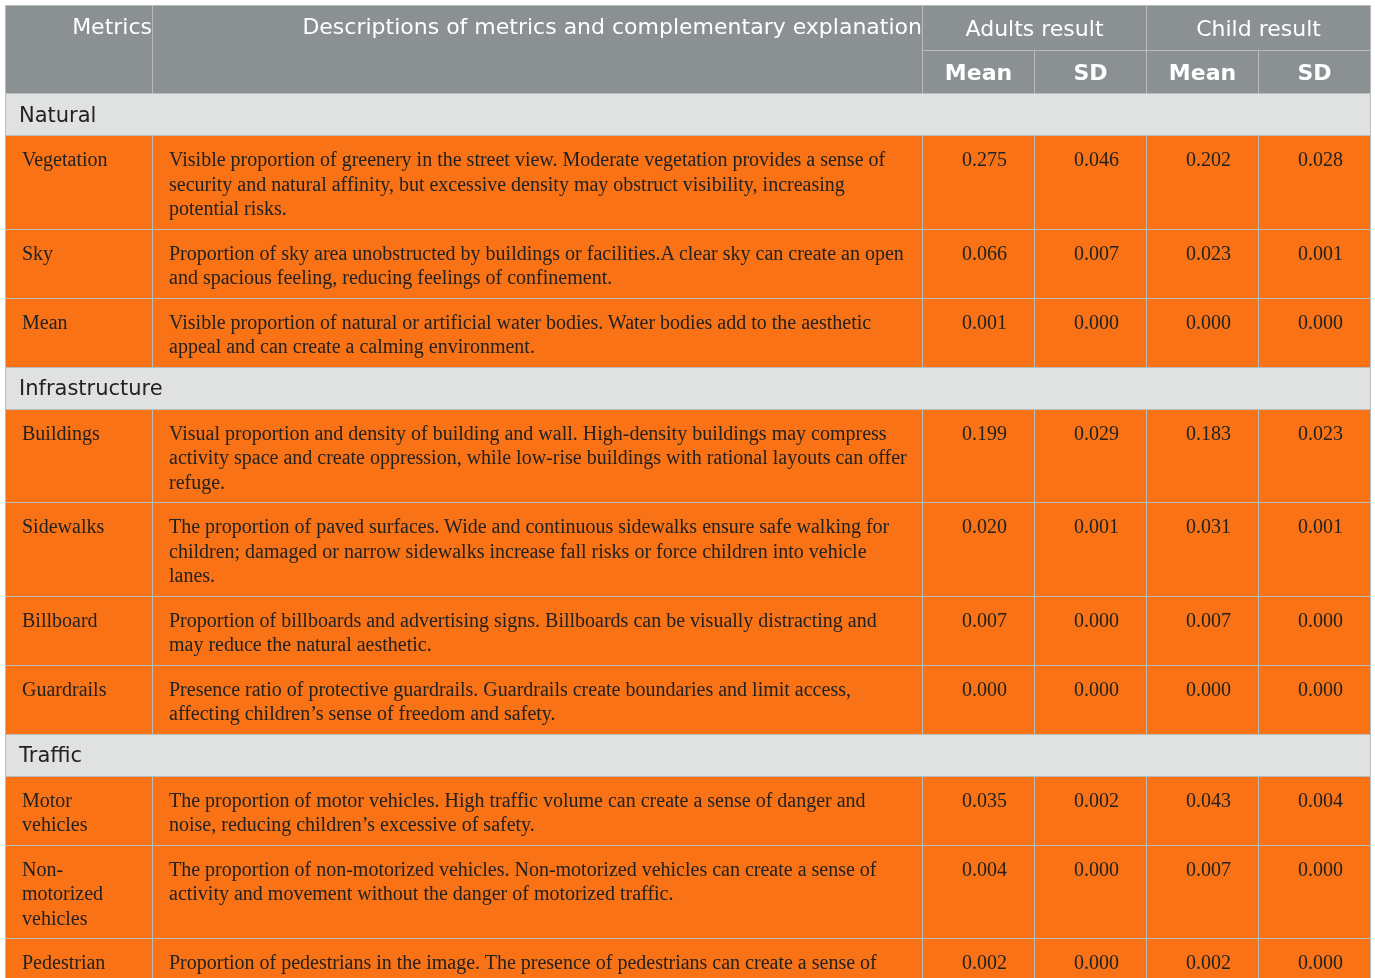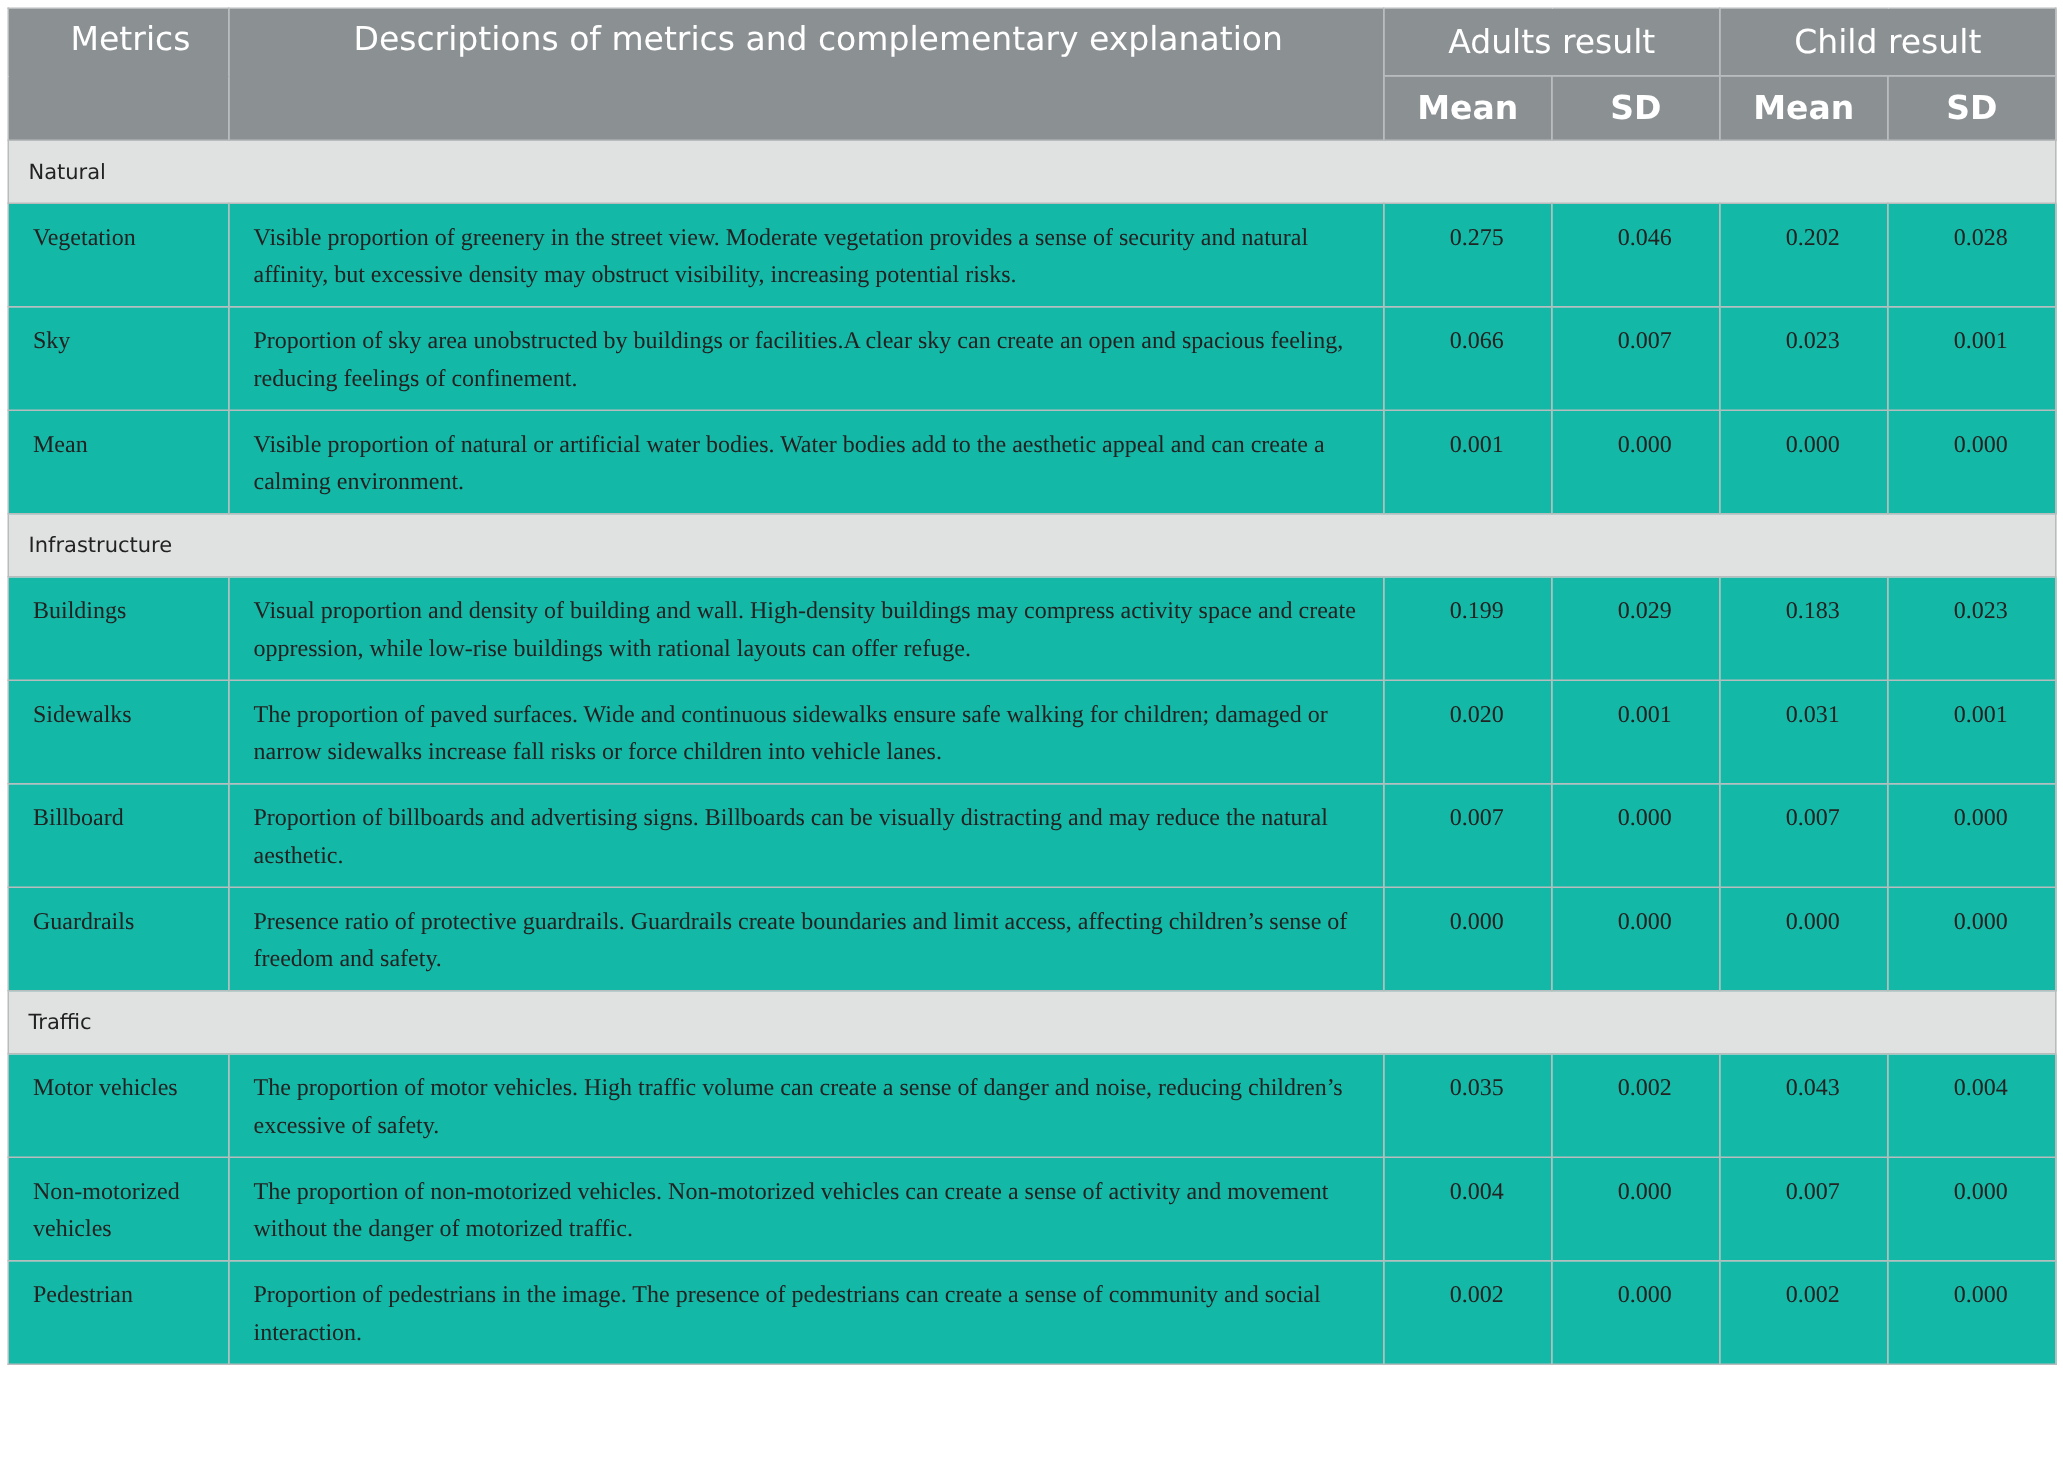--- a/index.html
+++ b/index.html
@@ -21,39 +21,39 @@
     background: #8b9093;
     color: #ffffff;
     font-family: "DejaVu Sans", sans-serif;
     font-weight: normal;
     font-size: 22px;
     border-color: #a4a8aa;
     padding: 0;
   }
   thead tr.r1 th { height: 44px; }
   thead tr.r2 th { height: 42px; vertical-align: middle; font-weight: bold; }
-  thead th.left { text-align: center; padding: 8px 0 0 16px; }
+  thead th.left { text-align: right; padding: 8px 0 0 16px; }
   thead th.group { vertical-align: middle; }
   thead th.sub { text-align: center; }
   tr.section td {
     background: #e0e2e1;
     color: #222;
     font-family: "DejaVu Sans", sans-serif;
-    font-size: 14px;
+    font-size: 21px;
     height: 41px;
     padding: 0 0 0 13px;
     vertical-align: middle;
   }
   tr.datarow td {
     font-family: "Liberation Serif", serif;
-    font-size: 16px;
+    font-size: 20px;
     color: #222;
     line-height: 24.5px;
     padding: 11px 14px 8px 16px;
-    background: #14b8a6;
+    background: #f97316;
   }
   tr.datarow td.metric { padding-left: 16px; }
   tr.datarow td.num { text-align: center; padding-left: 12px; padding-right: 0; }
 </style>
 </head>
 <body>
 
 <table class="metrics">
   <colgroup>
     <col class="c-metric">

